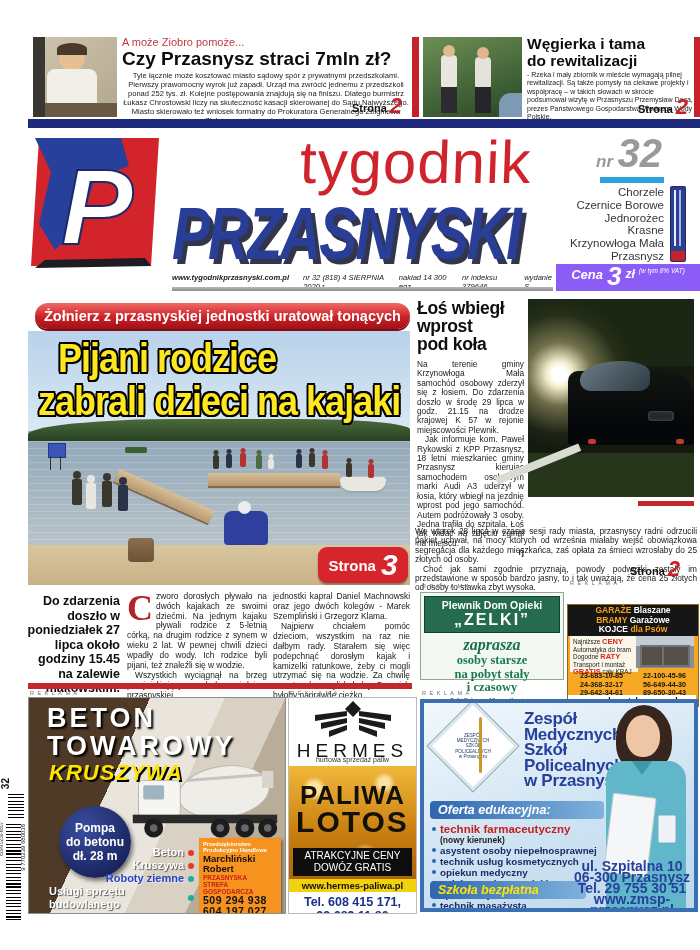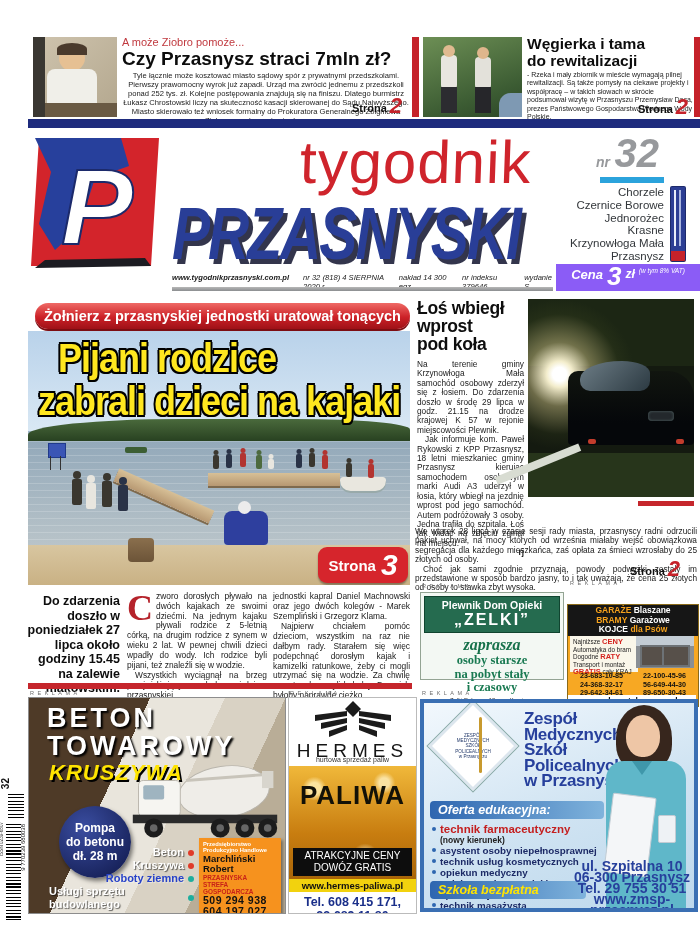--- a/index.html
+++ b/index.html
@@ -18,21 +18,21 @@
   .strona .num{font-weight:bold;font-style:italic;font-size:22px;line-height:16px;color:#c5222a;}
   .navybar{background:#1e2b7d;}
   
   .tyg{color:#cf242c;font-size:60px;letter-spacing:1px;transform:skewX(-2deg);}
   .prza{color:#293e97;font-weight:bold;font-style:italic;font-size:56px;letter-spacing:-2px;
         transform:scale(1.02,1.32);transform-origin:left top;
         text-shadow:4px 4px 0 rgba(15,18,45,.85);white-space:nowrap;}
   .infoline{font-size:7.6px;font-style:italic;color:#222;display:flex;gap:14px;align-items:baseline;}
   .infoline .site{font-weight:bold;}
   .grayrule{background:linear-gradient(180deg,#b7b7b7,#8b8d90);}
-  .nr-lb{font-style:italic;color:#97999c;font-size:14px;font-weight:bold;}
+  .nr-lb{font-style:italic;color:#97999c;font-size:17px;font-weight:bold;}
   .nr-num{font-style:italic;color:#97999c;font-size:40px;font-weight:bold;line-height:34px;}
   .bluebar{background:#2ba3dc;}
   .towns{font-size:11.5px;line-height:12.8px;color:#33373b;text-align:right;}
   .cena{background:#8b5cf6;color:#fff;font-style:italic;display:flex;align-items:flex-start;
         justify-content:center;gap:4px;padding:3px 4px;}
   .cena .c1{font-weight:bold;font-size:13px;}
   .cena .c2{font-weight:bold;font-size:26px;line-height:18px;}
   .cena .c3{font-weight:bold;font-size:12px;}
   .cena .c4{font-size:6.5px;}
   .minilogo{background:linear-gradient(180deg,#2c3e94 86%,#c5222a 86%);border-radius:2px;
@@ -475,20 +475,21 @@
         <polygon points="16,30 34,24 34,29 16,36" fill="#1b1b1b"></polygon>
         <polygon points="78,14 46,10 46,15 78,20" fill="#1b1b1b"></polygon>
         <polygon points="72,22 46,17 46,22 72,28" fill="#1b1b1b"></polygon>
         <polygon points="64,30 46,24 46,29 64,36" fill="#1b1b1b"></polygon>
       </svg>
     </div>
     <div class="brand abs" style="left:0;top:42px;width:127px;">HERMES</div>
     <div class="tag abs" style="left:0;top:58px;width:127px;">hurtowa sprzedaż paliw</div>
     <div class="gold abs" style="left:0;top:68px;width:127px;height:113px;">
       <div class="p1" style="margin-top:16px;">PALIWA</div>
+      <div class="p2">LOTOS</div>
       <div class="blackbox abs" style="left:4px;top:82px;width:119px;height:28px;">
         <div>ATRAKCYJNE CENY</div>
         <div>DOWÓZ GRATIS</div>
       </div>
     </div>
     <div class="yellowstrip abs" style="left:0;top:181px;width:127px;height:13px;">www.hermes-paliwa.pl</div>
     <div class="hermtel abs" style="left:0;top:197px;width:127px;">
       <div>Tel. 608 415 171,</div>
       <div>23 689 11 80</div>
     </div>

